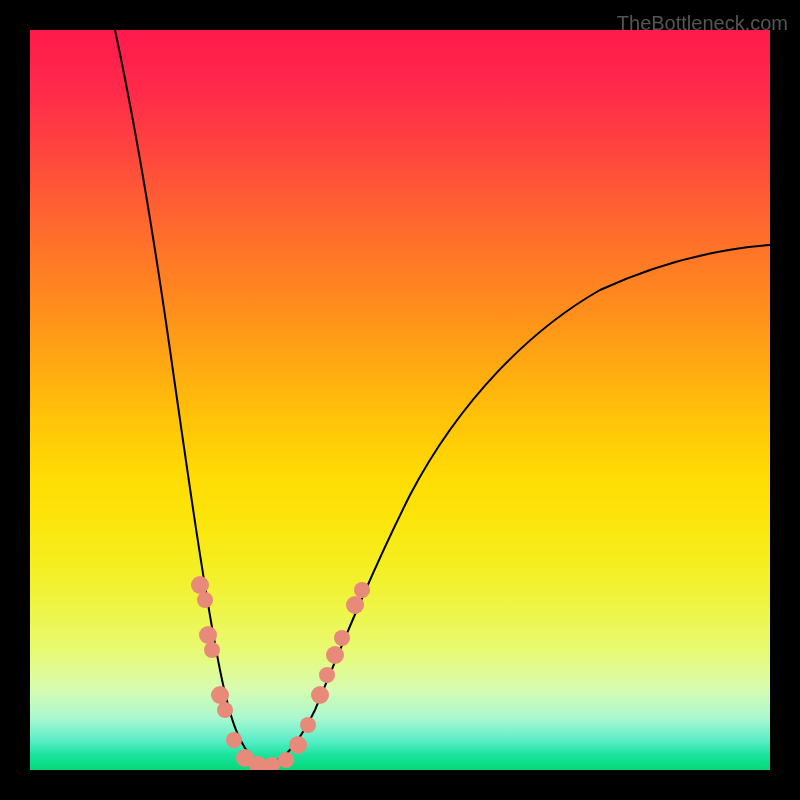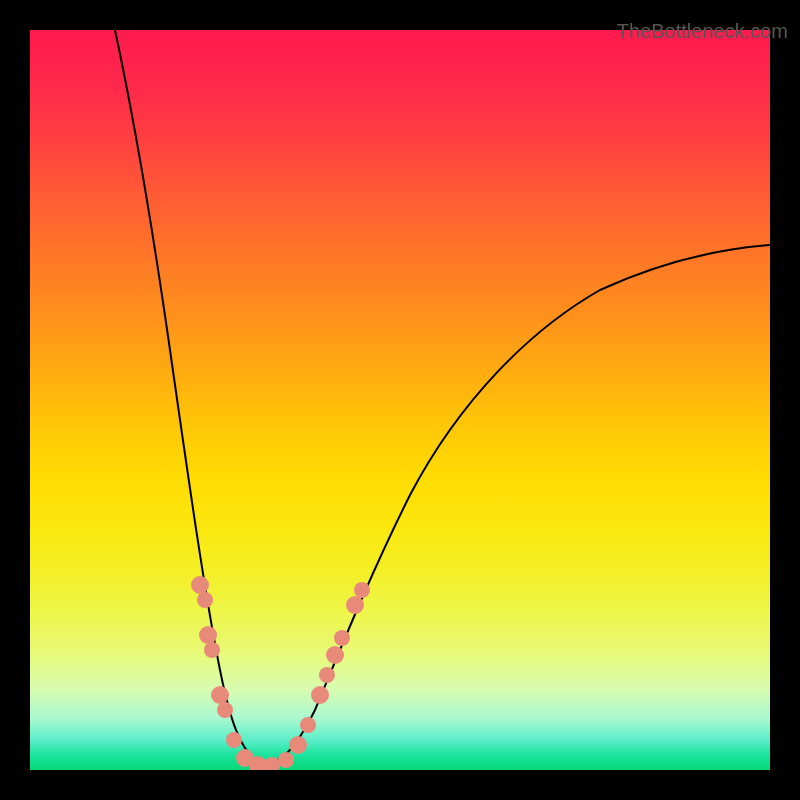--- a/index.html
+++ b/index.html
@@ -9,21 +9,21 @@
     }
     body {
       width: 800px;
       height: 800px;
       background: #000;
       position: relative;
       overflow: hidden;
     }
     .watermark {
       position: absolute;
-      top: 20px;
+      top: 12px;
       right: 12px;
       font-family: Arial, sans-serif;
       font-size: 20px;
       color: #555555;
       font-weight: normal;
       z-index: 10;
     }
     .plot-area {
       position: absolute;
       top: 30px;

